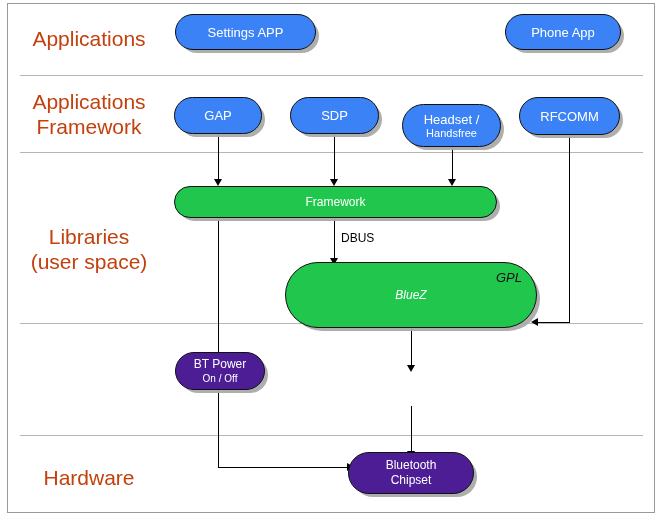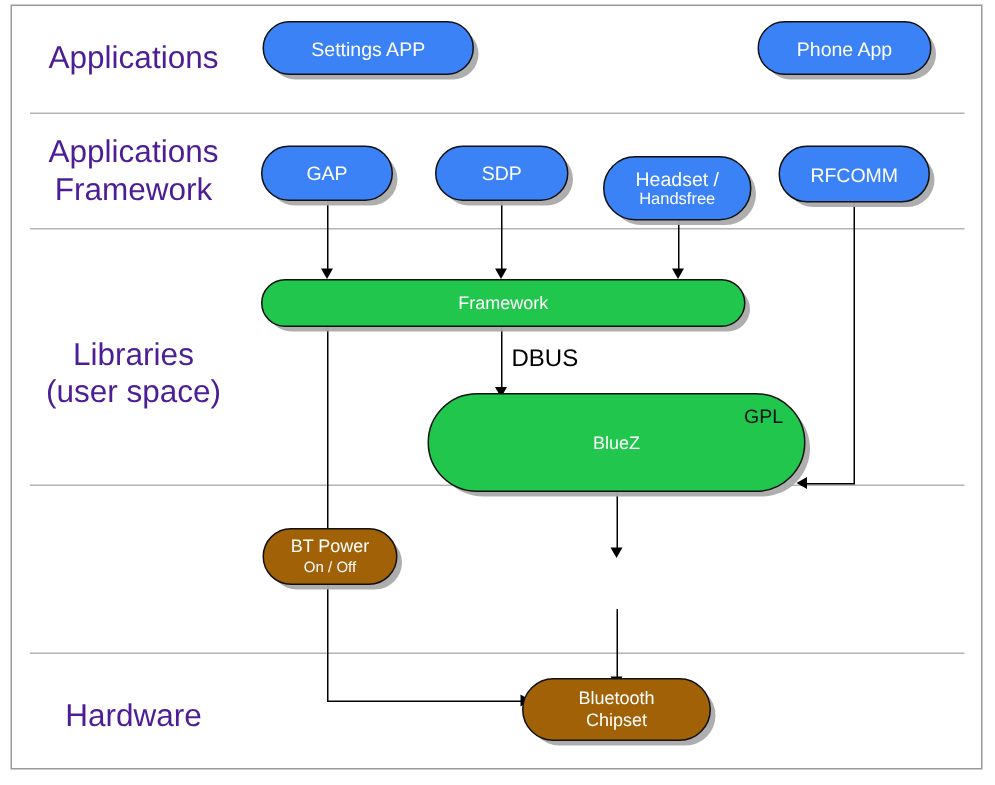--- a/index.html
+++ b/index.html
@@ -33,21 +33,21 @@
     position: absolute;
     height: 1px;
     background: #b4b4b4;
     left: 20px;
     width: 623px;
   }
 
   
   .layer-label {
     position: absolute;
-    color: #4c1d95;
+    color: #c2410c;
     font-size: 21px;
     line-height: 25px;
     text-align: center;
     width: 170px;
     left: 4px;
     white-space: pre-line;
     letter-spacing: 0px;
   }
 
   
@@ -61,21 +61,21 @@
     flex-direction: column;
     align-items: center;
     justify-content: center;
     box-shadow: 4px 4px 0 -1px rgba(170,170,170,0.95);
     z-index: 3;
   }
   .node .l1 { font-size: 13px; line-height: 15px; }
   .node .l2 { font-size: 11px; line-height: 13px; }
   .node.blue  { background: #3b82f6; }
   .node.green { background: #21c74d; }
-  .node.red   { background: #a16207; }
+  .node.red   { background: #4c1d95; }
 
   .node.green .l1 { font-size: 12px; }
   .node.red .l1 { font-size: 12px; }
   .node.red .l2 { font-size: 10px; }
 
   
   .corner-tag {
     position: absolute;
     right: 14px;
     top: 7px;
@@ -119,21 +119,21 @@
     position: absolute;
     width: 0;
     height: 0;
     border-top: 4px solid transparent;
     border-bottom: 4px solid transparent;
     border-left: 7px solid #000000;
     z-index: 2;
   }
   .edge-label {
     position: absolute;
-    font-size: 16px;
+    font-size: 12px;
     color: #000000;
     z-index: 2;
   }
 </style>
 </head>
 <body>
 
 <div id="stage">
   <div id="frame"></div>
 
@@ -198,21 +198,21 @@
   </div>
 
   <div class="node blue" style="left:519px; top:97px; width:101px; height:38px; border-radius:19px;">
     <span class="l1">RFCOMM</span>
   </div>
 
   <div class="node green" style="left:174px; top:186px; width:323px; height:32px; border-radius:16px;">
     <span class="l1">Framework</span>
   </div>
 
-  <div class="node green" style="left:285px; top:262px; width:252px; height:66px; border-radius:33px;">
+  <div class="node green" style="left:285px; top:262px; width:252px; height:66px; border-radius:33px;font-style:italic;">
     <span class="corner-tag">GPL</span>
     <span class="l1">BlueZ</span>
   </div>
 
   <div class="node red" style="left:175px; top:352px; width:90px; height:38px; border-radius:19px;">
     <span class="l1">BT Power</span>
     <span class="l2">On / Off</span>
   </div>
 
 

